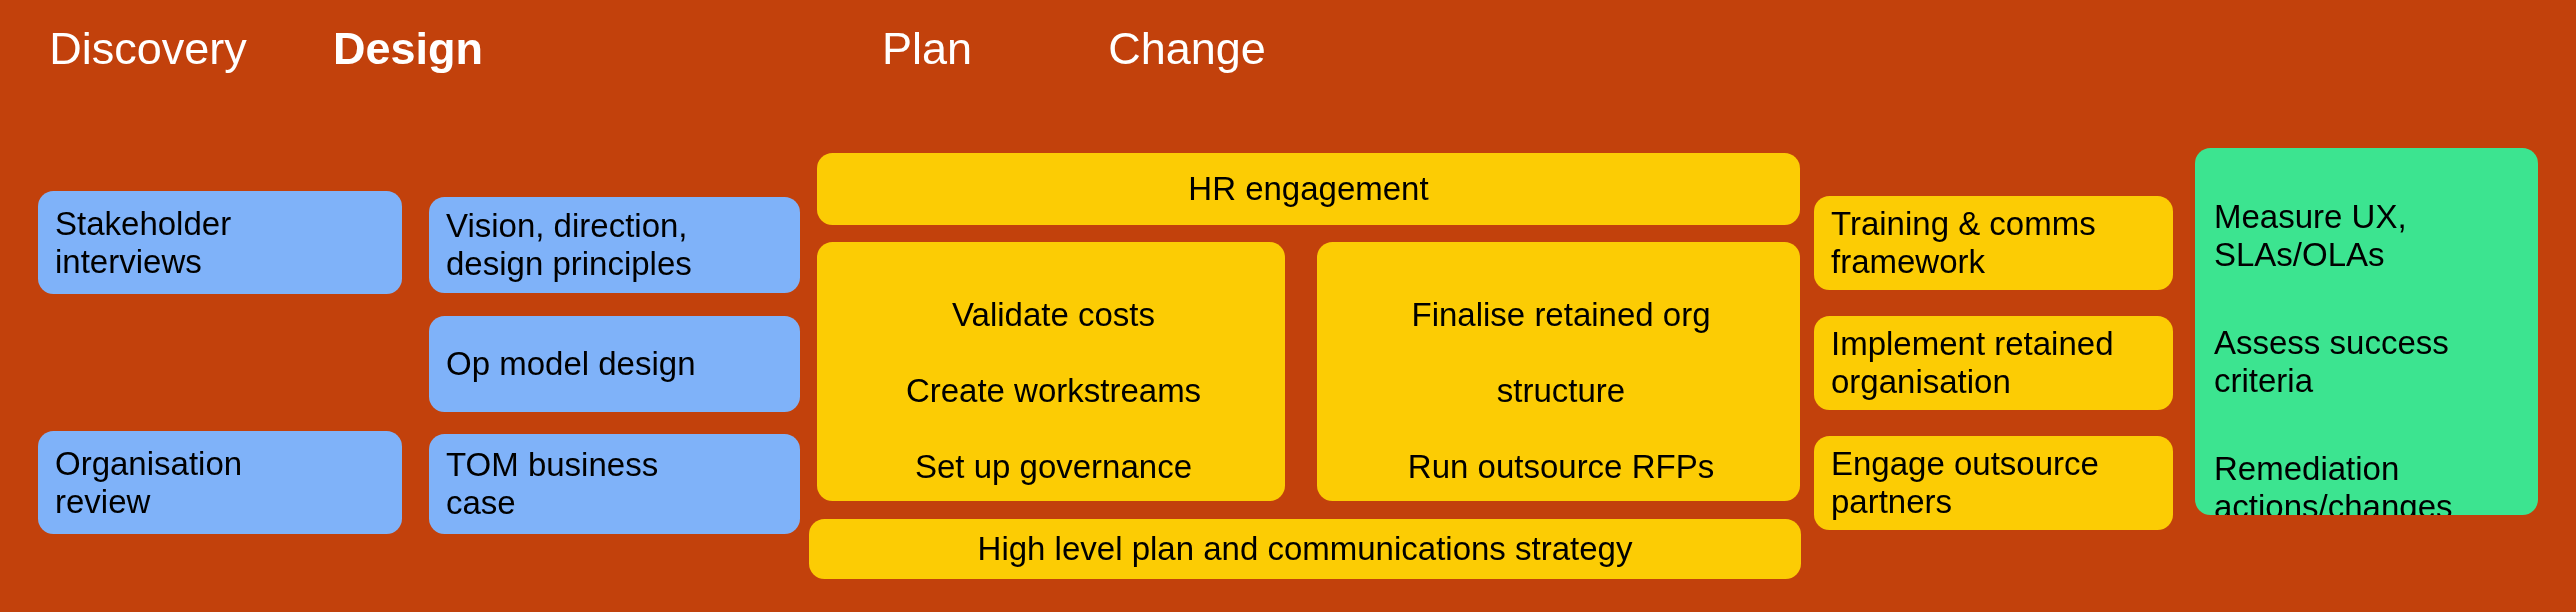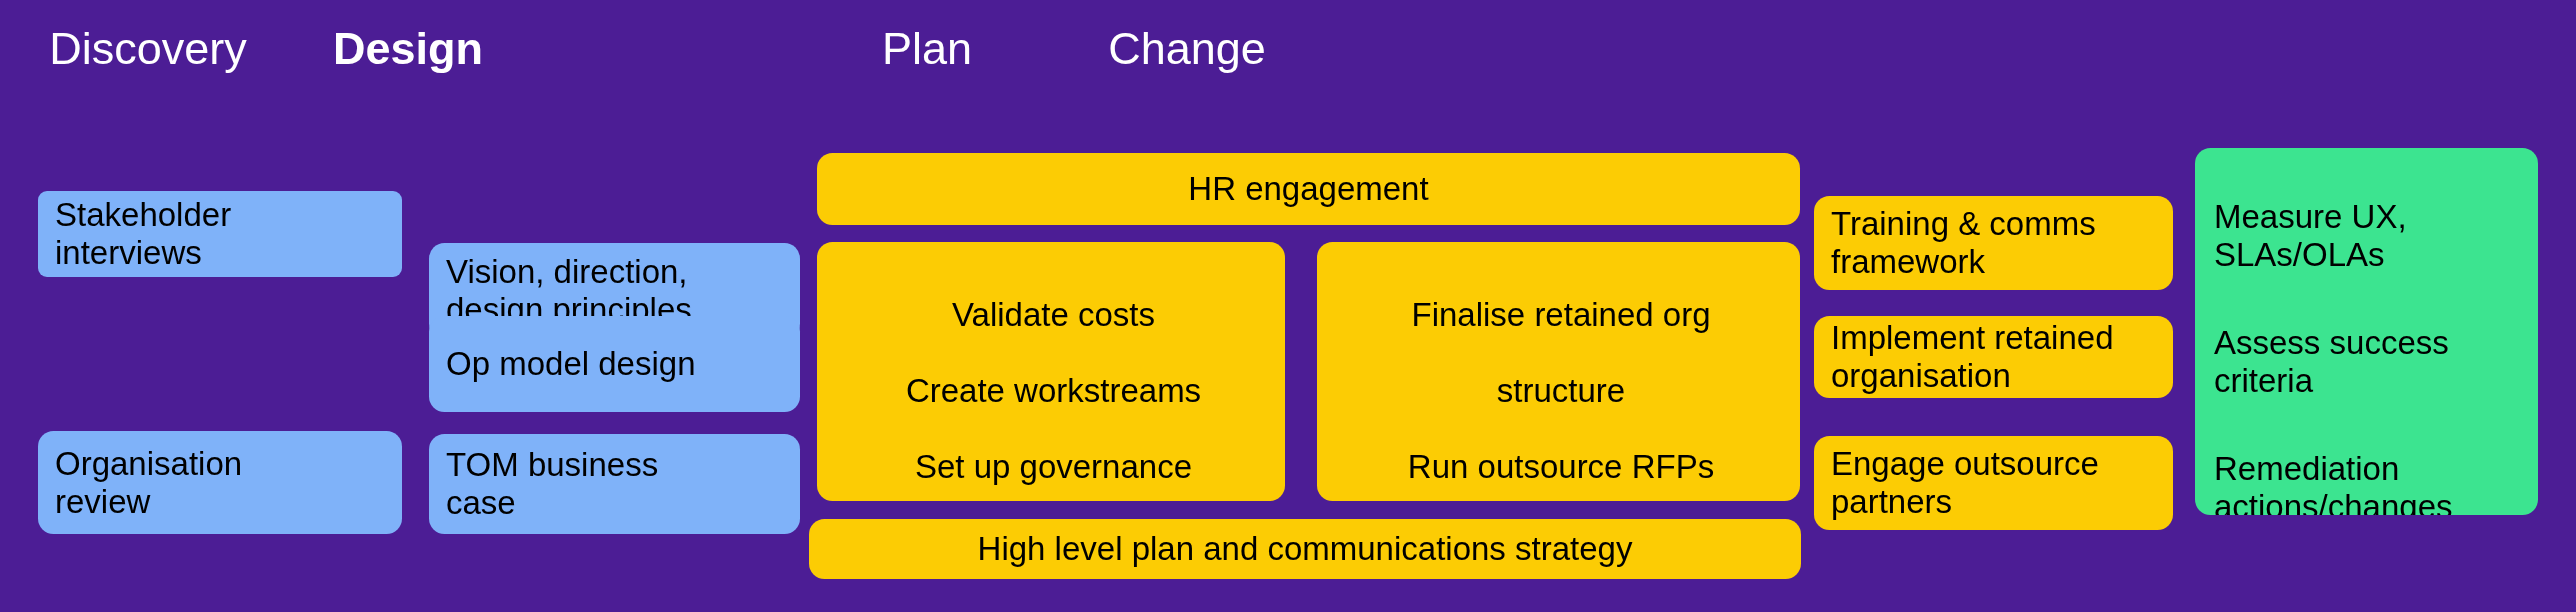--- a/index.html
+++ b/index.html
@@ -14,21 +14,21 @@
     overflow: hidden;
     font-family: "Liberation Sans", sans-serif;
     -webkit-font-smoothing: antialiased;
   }
 
   #board {
     position: absolute;
     left: 0; top: 0;
     width: 2576px;
     height: 612px;
-    background: #4c1d95;
+    background: #c2410c;
   }
 
   
   .phase-header {
     position: absolute;
     color: #ffffff;
     font-size: 45px;
     line-height: 45px;
     font-weight: 400;
     letter-spacing: 0px;
@@ -96,30 +96,30 @@
 </head>
 <body>
 
 <div id="board">
 
   <div class="phase-header" style="left:148px; top:26px;">Discovery</div>
   <div class="phase-header" style="left:408px; top:26px;font-weight:bold;">Design</div>
   <div class="phase-header" style="left:927px; top:26px;">Plan</div>
   <div class="phase-header" style="left:1187px; top:26px;">Change</div>
 
-  <div class="card blue" style="left:38px; top:191px; width:364px; height:86px;border-radius:9px;">
+  <div class="card blue" style="left:38px; top:191px; width:364px; height:103px;">
     <span class="card-text">Stakeholder
 interviews</span>
   </div>
   <div class="card blue" style="left:38px; top:431px; width:364px; height:103px;">
     <span class="card-text">Organisation
 review</span>
   </div>
 
-  <div class="card blue" style="left:429px; top:197px; width:371px; height:96px;margin-top:46px;">
+  <div class="card blue" style="left:429px; top:197px; width:371px; height:96px;">
     <span class="card-text">Vision, direction,
 design principles</span>
   </div>
   <div class="card blue" style="left:429px; top:316px; width:371px; height:96px;">
     <span class="card-text">Op model design</span>
   </div>
   <div class="card blue" style="left:429px; top:434px; width:371px; height:100px;">
     <span class="card-text">TOM business
 case</span>
   </div>
@@ -149,21 +149,21 @@
   </div>
 
   <div class="card yellow banner" style="left:809px; top:519px; width:992px; height:60px;">
     <span class="card-text">High level plan and communications strategy</span>
   </div>
 
   <div class="card yellow" style="left:1814px; top:196px; width:359px; height:94px;">
     <span class="card-text">Training &amp; comms
 framework</span>
   </div>
-  <div class="card yellow" style="left:1814px; top:316px; width:359px; height:82px;">
+  <div class="card yellow" style="left:1814px; top:316px; width:359px; height:94px;">
     <span class="card-text">Implement retained
 organisation</span>
   </div>
   <div class="card yellow" style="left:1814px; top:436px; width:359px; height:94px;">
     <span class="card-text">Engage outsource
 partners</span>
   </div>
 
   <div class="card green" style="left:2195px; top:148px; width:343px; height:367px;">
     <span class="card-text">

